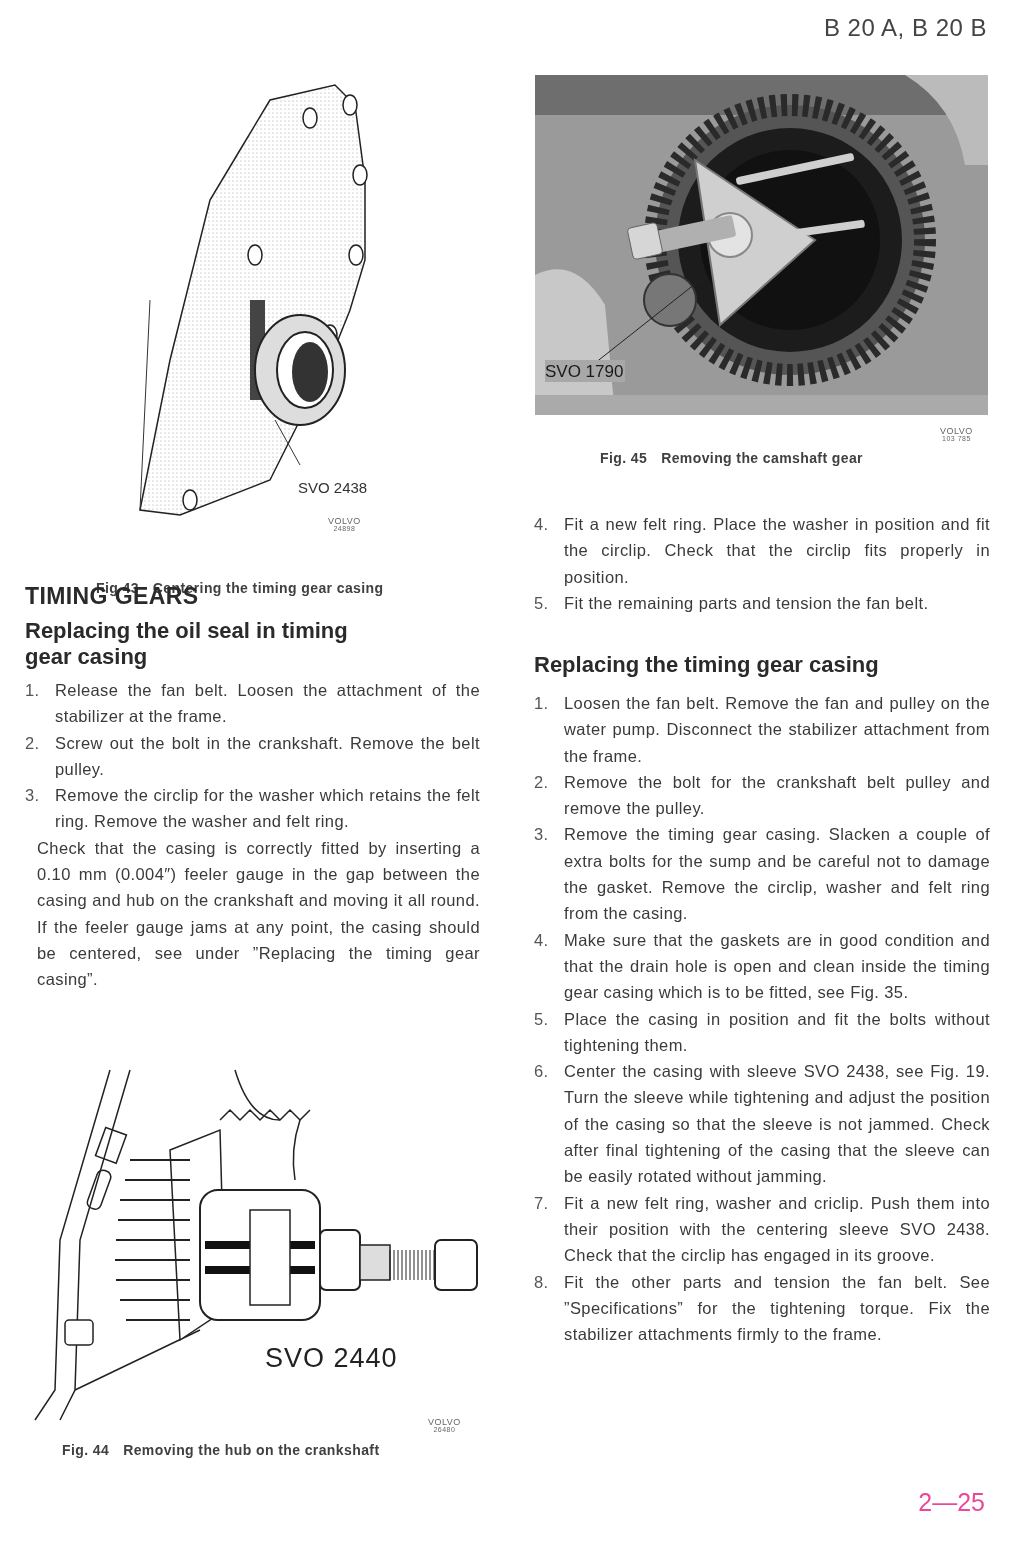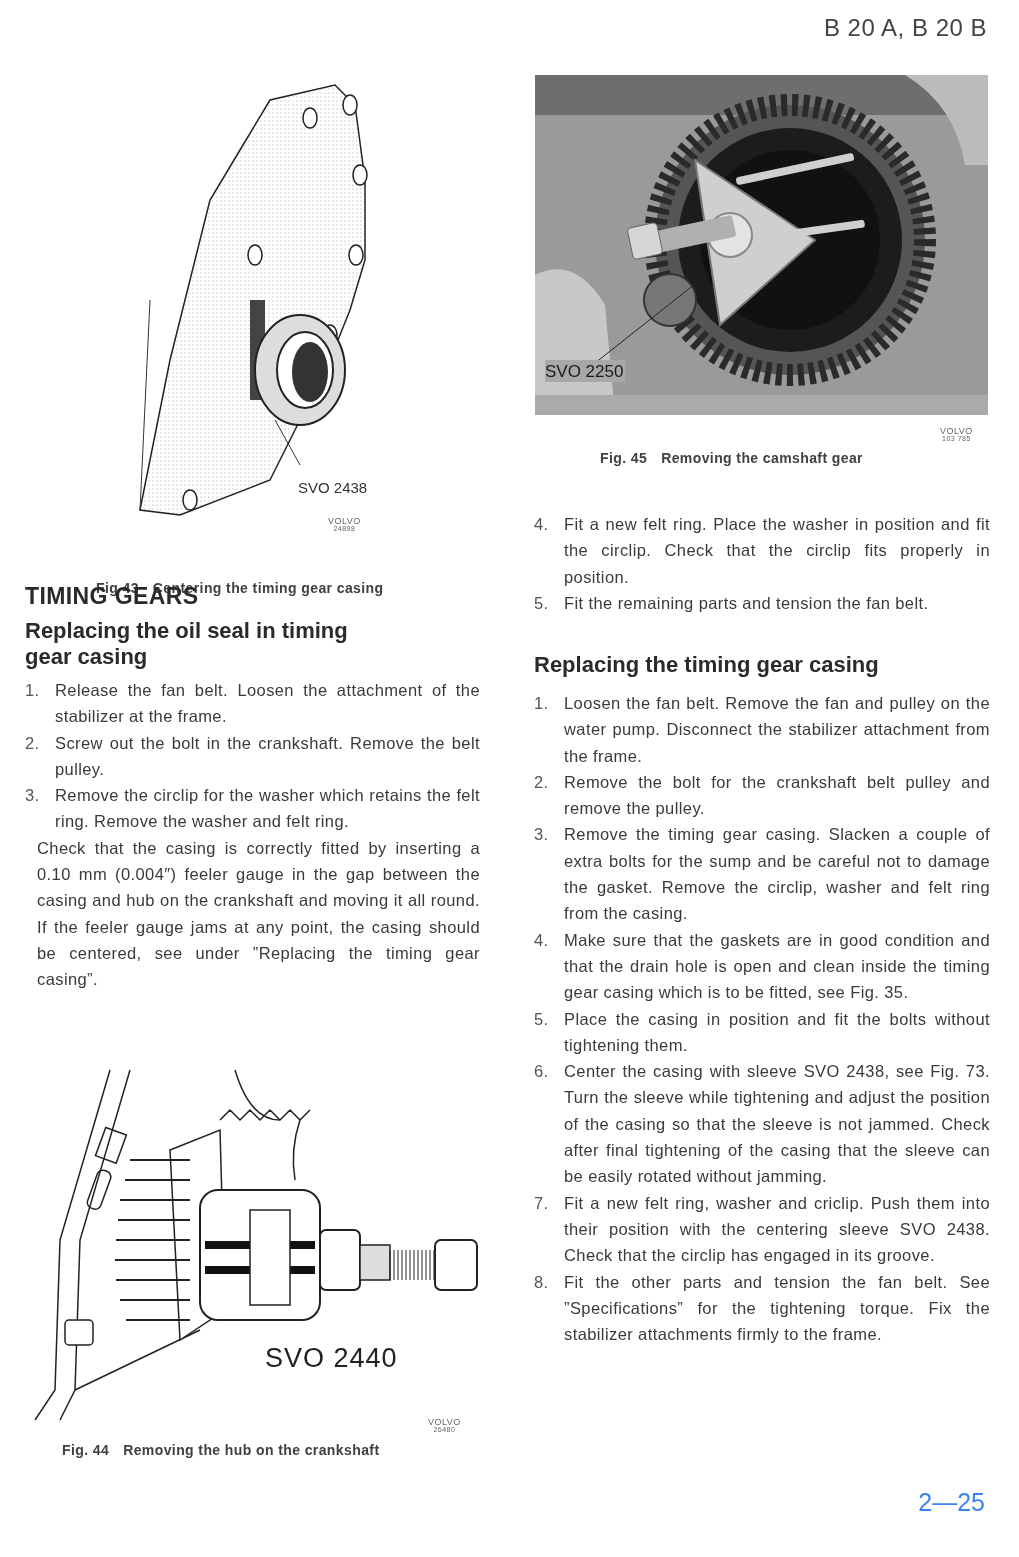--- a/index.html
+++ b/index.html
@@ -20,21 +20,21 @@
       font-size: 9px; line-height: 8px; text-align: center; color: #666; letter-spacing: 0.5px;
     }
     .volvo-tag .code { font-size: 7px; display: block; }
     .h1 { font-size: 23px; font-weight: bold; color: #2a2a2a; letter-spacing: 0.4px; }
     .h2 { font-size: 22px; font-weight: bold; color: #2a2a2a; line-height: 26px; }
     .steps { margin: 0; padding: 0; list-style: none; }
     .step { display: flex; font-size: 16.5px; line-height: 26.3px; letter-spacing: 0.4px; color: #3a3a3a; }
     .step .n { width: 30px; flex: none; color: #555; }
     .step .t { flex: 1; text-align: justify; }
     .note { font-size: 16.5px; line-height: 26.3px; letter-spacing: 0.4px; color: #3a3a3a; text-align: justify; }
-    .page-number { font-size: 25px; color: #3b82f6; right: 34px; top: 1488px; }
+    .page-number { font-size: 25px; color: #ec4899; right: 34px; top: 1488px; }
     .figure { overflow: hidden; }
     .tool-label { font-size: 15px; color: #333; }
   </style>
 </head>
 <body>
 
 <div class="abs header-model">B 20 A, B 20 B</div>
 
 <div class="abs figure" style="left:120px; top:60px; width:290px; height:470px;">
   <svg width="290" height="470" viewBox="0 0 290 470">
@@ -144,21 +144,21 @@
     <circle cx="195" cy="160" r="22" fill="#e3e3e3" stroke="#888" stroke-width="2"></circle>
     <rect x="100" y="150" width="100" height="22" rx="3" fill="#b0b0b0" transform="rotate(-12 150 160)"></rect>
     <rect x="95" y="150" width="30" height="32" rx="4" fill="#d6d6d6" stroke="#666" transform="rotate(-12 110 166)"></rect>
     <rect x="200" y="90" width="120" height="8" rx="3" fill="#cfcfcf" transform="rotate(-12 260 94)"></rect>
     <rect x="250" y="150" width="80" height="8" rx="3" fill="#cfcfcf" transform="rotate(-8 290 154)"></rect>
     <circle cx="135" cy="225" r="26" fill="#777" stroke="#333" stroke-width="2"></circle>
     <rect x="0" y="320" width="453" height="20" fill="#aaa"></rect>
     <line x1="55" y1="292" x2="165" y2="205" stroke="#222" stroke-width="1"></line>
     <rect x="10" y="285" width="80" height="22" fill="#a8a8a8"></rect>
   </svg>
-  <div class="abs" style="left:10px; top:287px; font-size:17px; color:#1a1a1a;">SVO 2250</div>
+  <div class="abs" style="left:10px; top:287px; font-size:17px; color:#1a1a1a;">SVO 1790</div>
 </div>
 <div class="abs volvo-tag" style="left:940px; top:427px;">
   <span>VOLVO</span>
   <span class="code">103 785</span>
 </div>
 <div class="abs fig-caption" style="left:600px; top:450px;">
   <span class="num">Fig. 45</span><span>Removing the camshaft gear</span>
 </div>
 
 <div class="abs" style="left:534px; top:511px; width:456px;">
@@ -193,21 +193,21 @@
     <li class="step">
       <span class="n">4.</span>
       <span class="t">Make sure that the gaskets are in good condition and that the drain hole is open and clean inside the timing gear casing which is to be fitted, see Fig. 35.</span>
     </li>
     <li class="step">
       <span class="n">5.</span>
       <span class="t">Place the casing in position and fit the bolts without tightening them.</span>
     </li>
     <li class="step">
       <span class="n">6.</span>
-      <span class="t">Center the casing with sleeve SVO 2438, see Fig. 73. Turn the sleeve while tightening and adjust the position of the casing so that the sleeve is not jammed. Check after final tightening of the casing that the sleeve can be easily rotated without jamming.</span>
+      <span class="t">Center the casing with sleeve SVO 2438, see Fig. 19. Turn the sleeve while tightening and adjust the position of the casing so that the sleeve is not jammed. Check after final tightening of the casing that the sleeve can be easily rotated without jamming.</span>
     </li>
     <li class="step">
       <span class="n">7.</span>
       <span class="t">Fit a new felt ring, washer and criclip. Push them into their position with the centering sleeve SVO 2438. Check that the circlip has engaged in its groove.</span>
     </li>
     <li class="step">
       <span class="n">8.</span>
       <span class="t">Fit the other parts and tension the fan belt. See ”Specifications” for the tightening torque. Fix the stabilizer attachments firmly to the frame.</span>
     </li>
   </ul>

